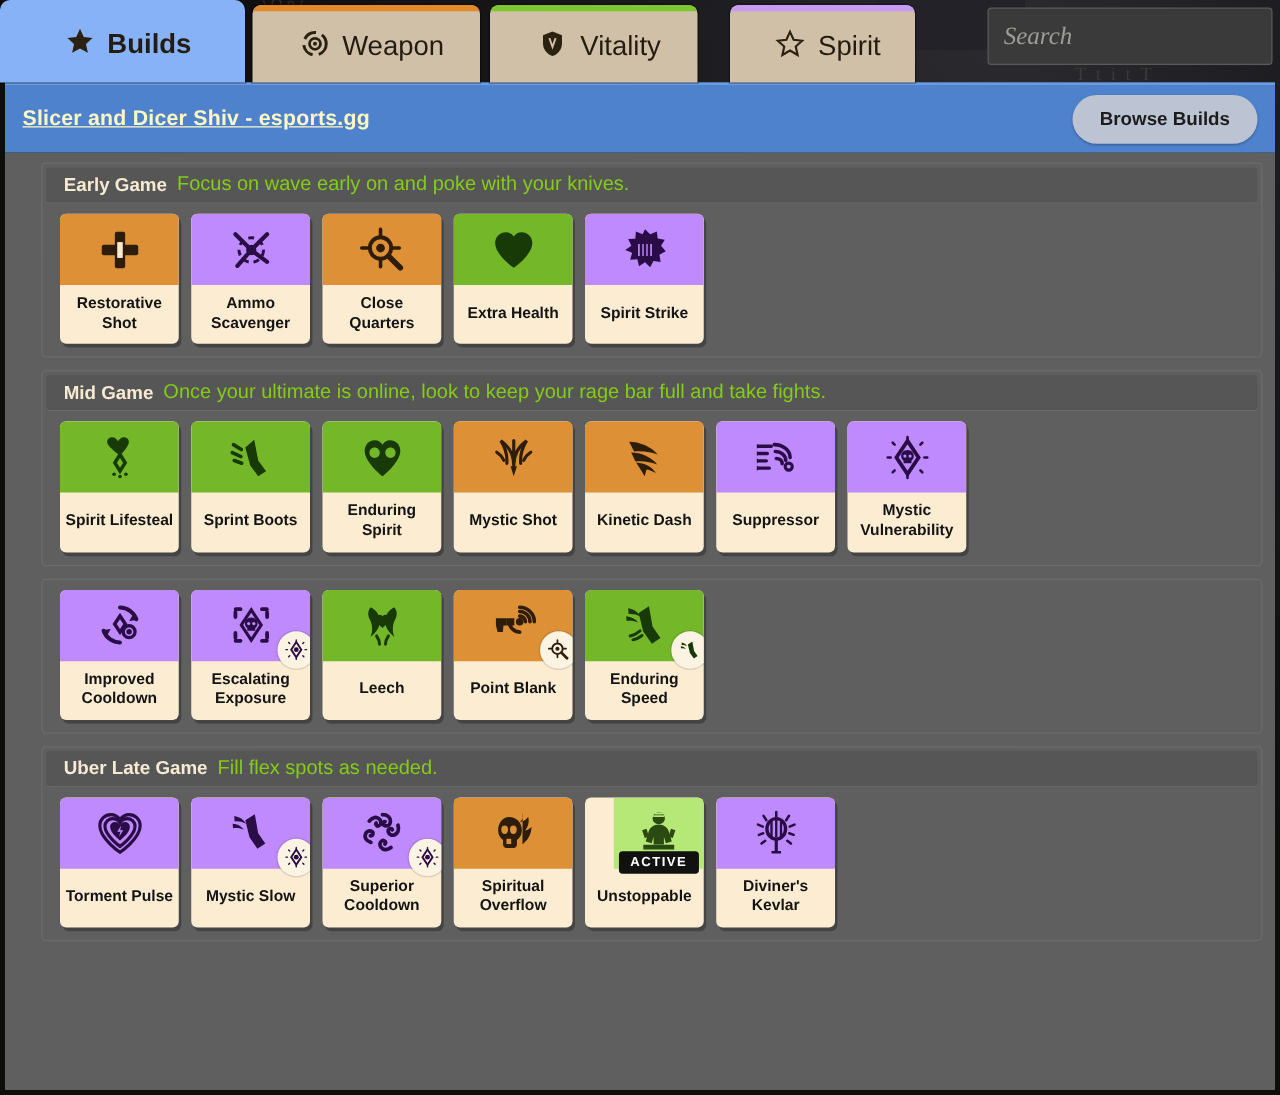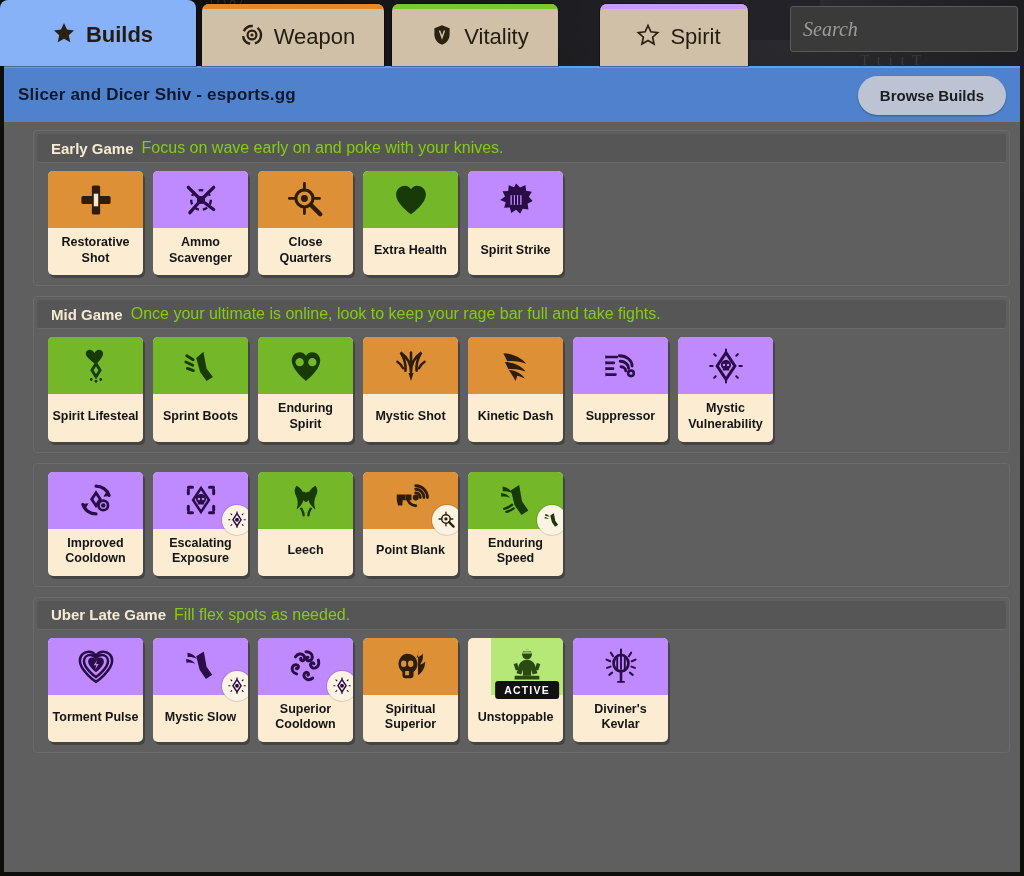--- a/index.html
+++ b/index.html
@@ -82,22 +82,23 @@
   
   #buildbar {
     position: absolute; left: 4px; top: 66px; width: 1016px; height: 56px;
     background: #4e82cd;
     border-top: 2px solid #6c9be0;
     display: flex; align-items: center; justify-content: space-between;
     padding: 0 14px;
     z-index: 4;
   }
   #buildtitle {
-    color: #0f172a; font-size: 17px; font-weight: bold;
+    color: #fef9c3; font-size: 17px; font-weight: bold;
     letter-spacing: .2px;
+    text-decoration: underline;
   }
   #browse-builds {
     background: #bcc4d3; color: #1c1c1c;
     font-size: 15px; font-weight: bold;
     border: none; border-radius: 22px;
     padding: 11px 22px; cursor: pointer;
     box-shadow: 0 1px 2px rgba(0,0,0,.3);
     font-family: "Liberation Sans", sans-serif;
   }
 
@@ -212,21 +213,21 @@
     <div class="tab" style="left: 392px; width: 166px;">
       <span class="accent" style="background:#7dc62f"></span>
       <span class="tab-ico">
         <svg viewBox="0 0 24 24" width="24" height="24" fill="#2b2110" style="color:#2b2110">
           <path d="M12 2.2L4.4 5.2v6.4c0 5 3.2 8.8 7.6 10.2 4.4-1.4 7.6-5.2 7.6-10.2V5.2z"></path>
           <path d="M9.5 7.5l2.5 7 2.5-7" fill="none" stroke="#cfc0a7" stroke-width="1.5"></path>
         </svg>
       </span>
       <span class="tab-label">Vitality</span>
     </div>
-    <div class="tab" style="left: 584px; width: 148px; margin-left: 16px;">
+    <div class="tab" style="left: 584px; width: 148px;">
       <span class="accent" style="background:#c89bf5"></span>
       <span class="tab-ico">
         <svg viewBox="0 0 24 24" width="24" height="24" fill="#2b2110" style="color:#2b2110">
           <path d="M12 2.5l2.9 6.3 6.8.8-5.1 4.6 1.5 6.8L12 17.4 5.9 21l1.5-6.8L2.3 9.6l6.8-.8z" fill="none" stroke="currentColor" stroke-width="1.7"></path>
         </svg>
       </span>
       <span class="tab-label">Spirit</span>
     </div>
   </div>
 
@@ -560,21 +561,21 @@
               <span>
                 <svg viewBox="0 0 24 24" width="38" height="38" fill="#2e1d08" style="color:#2e1d08">
                   <path d="M16.5 2c.5 2.4-.4 3.6-1.3 4.8 2.2-.4 3.4-1.5 4.1-2.7.7 3-.2 5.3-1.6 6.9 1.6-.3 2.6-1 3.3-1.9-.1 4-2 7-4.6 8.8z"></path>
                   <path d="M9.5 4.2c4 0 6.6 3 6.6 6.6 0 2.1-1 3.9-2.5 5v2.4c0 .9-.8 1.6-1.8 1.6H8.4c-1 0-1.8-.7-1.8-1.6v-2.4c-1.5-1.1-2.5-2.9-2.5-5 0-3.6 2.6-6.6 5.4-6.6z"></path>
                   <ellipse cx="7.4" cy="10.6" rx="1.7" ry="2.1" fill="#dd9036"></ellipse>
                   <ellipse cx="11.8" cy="10.6" rx="1.7" ry="2.1" fill="#dd9036"></ellipse>
                   <path d="M8.3 15.2h2.4v2.6H8.3z" fill="#dd9036"></path>
                 </svg>
               </span>
             </div>
-            <div class="card-name">Spiritual Superior</div>
+            <div class="card-name">Spiritual Overflow</div>
           </div>
           <div class="card w-vitality-bright">
             <div class="card-icon">
               <span>
                 <svg viewBox="0 0 24 24" width="38" height="38" fill="#2a4a11" style="color:#2a4a11">
                   <ellipse cx="12" cy="4.8" rx="3.1" ry="3"></ellipse>
                   <path d="M9.2 3.7h5.6M10 2.4h4" stroke="#b6e878" stroke-width=".9"></path>
                   <path d="M12 8c2.6 0 4.6 1.6 5.2 3.9l1.4 4.6-3 .9-1-3.2v3.9H9.4v-3.9l-1 3.2-3-.9 1.4-4.6C7.4 9.6 9.4 8 12 8z"></path>
                   <path d="M3.6 10.8l2.2-.7 1.3 4-2.2.7zM20.4 10.8l-2.2-.7-1.3 4 2.2.7z"></path>
                   <path d="M4.2 18.2h15.6v2.4H4.2z"></path>

